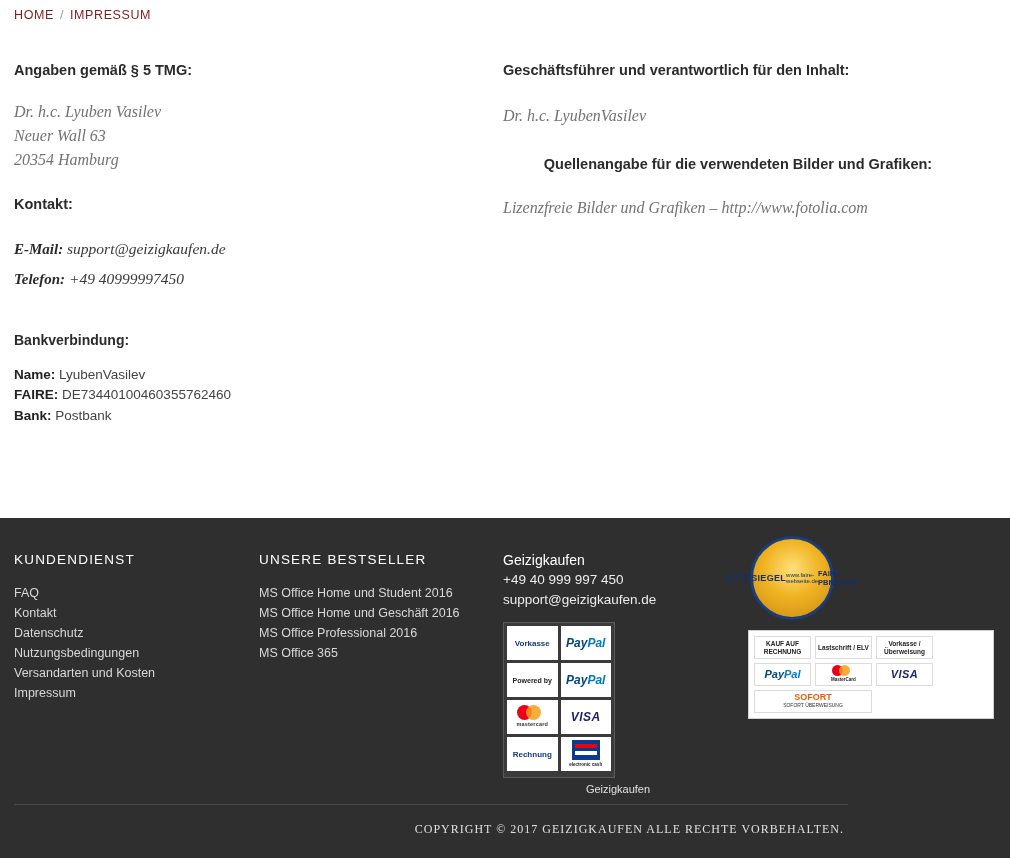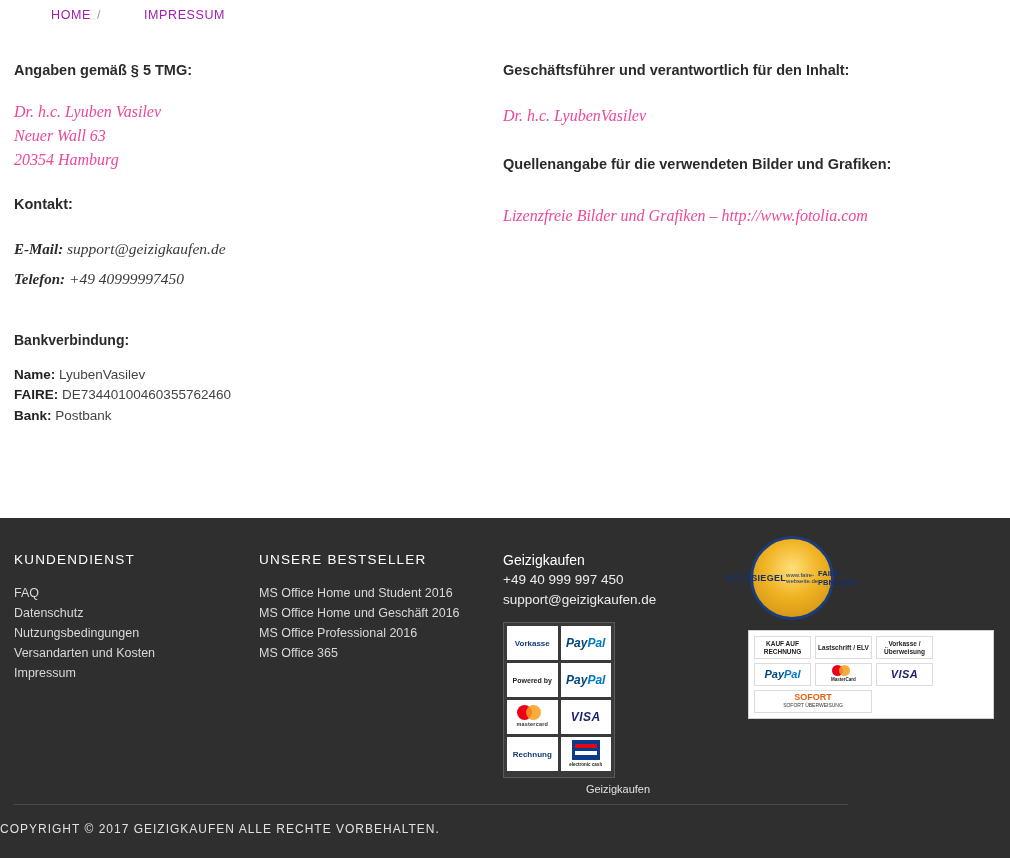--- a/index.html
+++ b/index.html
@@ -13,21 +13,21 @@
   }
   .page { width: 1010px; height: 858px; position: relative; }
 
   
   .breadcrumb {
     padding: 8px 0 6px 14px;
     font-size: 12.5px;
     letter-spacing: 0.6px;
     color: #555;
   }
-  .breadcrumb a { color: #a21caf; text-decoration: none; margin-left: 37px; }
+  .breadcrumb a { color: #7f1d1d; text-decoration: none; }
   .breadcrumb .sep { margin: 0 6px; color: #999; }
 
   
   .content {
     position: relative;
     height: 470px;
   }
   .col-left { position: absolute; left: 14px; top: 34px; width: 470px; }
   .col-right { position: absolute; left: 503px; top: 34px; width: 470px; }
 
@@ -41,21 +41,21 @@
   }
   .h-bold.sans {
     font-family: "Liberation Sans", sans-serif;
     font-style: normal;
     font-size: 14.5px;
   }
   .script {
     font-family: "Liberation Serif", serif;
     font-style: italic;
     font-size: 16px;
-    color: #ec4899;
+    color: #737373;
     line-height: 24px;
     margin: 0;
   }
   .gap-line { height: 24px; }
 
   .kv { font-size: 14px; line-height: 21px; color: #3a3a3a; margin: 0; }
   .kv b { color: #2b2b2b; }
   .kv .val-script {
     font-family: "Liberation Serif", serif;
     font-style: italic;
@@ -179,24 +179,25 @@
   .pw-cell .sfs { color: #333; font-weight: normal; font-size: 5px; }
 
   .f-divider {
     position: absolute;
     left: 14px; right: 14px; top: 286px;
     border-top: 1px solid #4a4a4a;
   }
   .copyright {
     position: absolute;
     left: 0; right: 18px; top: 304px;
-    text-align: left;
+    text-align: right;
     font-size: 12px;
     letter-spacing: 1px;
     color: #e0e0e0;
+    font-family: Liberation Serif, serif;
   }
 </style>
 </head>
 <body>
 
 <div class="page">
 
   <div class="breadcrumb">
     <a href="#">HOME</a><span class="sep">/</span><a href="#">IMPRESSUM</a>
   </div>
@@ -232,31 +233,32 @@
         <div class="row">
           <b>Bank:</b>
           <span>Postbank</span>
         </div>
       </div>
     </div>
 
     <div class="col-right">
       <p class="h-bold sans" style="margin-bottom:26px;">Geschäftsführer und verantwortlich für den Inhalt:</p>
       <p class="script" style="margin-bottom:28px;">Dr. h.c. LyubenVasilev</p>
-      <p class="h-bold sans" style="margin-bottom:32px;">Quellenangabe für die verwendeten Bilder und Grafiken:</p>
+      <p class="h-bold sans" style="margin-bottom:24px;text-align:center;">Quellenangabe für die verwendeten Bilder und Grafiken:</p>
       <p class="script">Lizenzfreie Bilder und Grafiken – http://www.fotolia.com</p>
     </div>
   </div>
 
   <div class="footer">
     <div class="footer-inner">
 
       <div class="f-col" id="col-kundendienst">
         <div class="f-title">KUNDENDIENST</div>
         <a class="f-link" href="#">FAQ</a>
+        <a class="f-link" href="#">Kontakt</a>
         <a class="f-link" href="#">Datenschutz</a>
         <a class="f-link" href="#">Nutzungsbedingungen</a>
         <a class="f-link" href="#">Versandarten und Kosten</a>
         <a class="f-link" href="#">Impressum</a>
       </div>
 
       <div class="f-col" id="col-bestseller">
         <div class="f-title">UNSERE BESTSELLER</div>
         <a class="f-link" href="#">MS Office Home und Student 2016</a>
         <a class="f-link" href="#">MS Office Home und Geschäft 2016</a>

